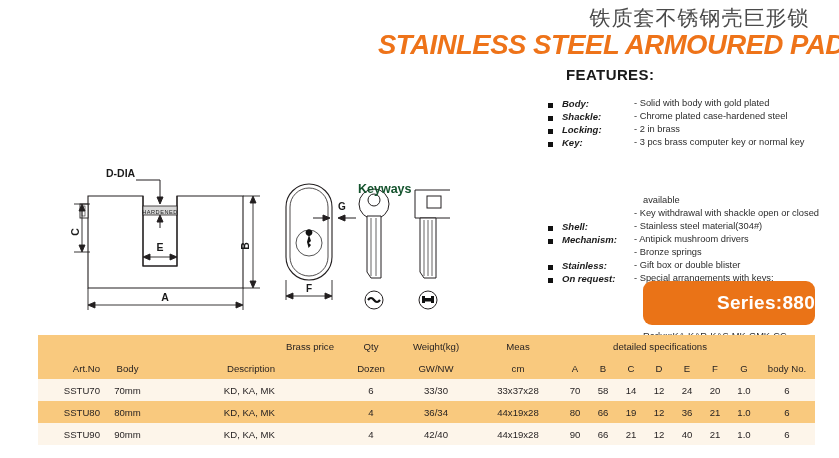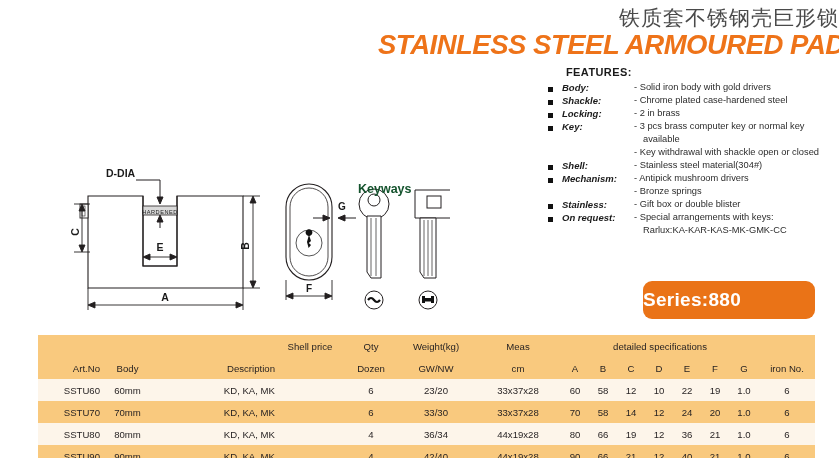--- a/index.html
+++ b/index.html
@@ -6,53 +6,53 @@
   body{
     width:839px;height:458px;background:#ffffff;
     font-family:"Liberation Sans", sans-serif;
     color:#231f20;overflow:hidden;position:relative;
   }
   .page{position:relative;width:839px;height:458px;}
 
   
   .cn-title{
     position:absolute;left:560px;top:4px;width:279px;
-    text-align:right;font-size:21px;letter-spacing:1px;
+    text-align:center;font-size:21px;letter-spacing:1px;
     color:#4a4a4a;font-family:"DejaVu Sans", sans-serif;
     white-space:nowrap;
   }
   .en-title{
     position:absolute;left:378px;top:30px;width:461px;
     text-align:center;font-size:27px;font-weight:bold;
     font-style:italic;color:#ee7319;letter-spacing:-0.5px;
     transform:scaleX(1.02);transform-origin:left center;
     white-space:nowrap;
   }
 
   
   .features{position:absolute;left:548px;top:66px;width:291px;}
   .features-title{
-    font-size:11px;font-weight:bold;color:#1a1a1a;
-    margin-left:18px;margin-bottom:3px;letter-spacing:0.4px;
+    font-size:15px;font-weight:bold;color:#1a1a1a;
+    margin-left:18px;margin-bottom:14px;letter-spacing:0.4px;
   }
   .frow{display:flex;align-items:center;line-height:13px;min-height:13px;}
   .fbul{width:14px;flex:0 0 14px;padding-top:3px;}
   .fbul i{display:block;width:5px;height:5px;background:#111;}
   .flabel{
     width:72px;flex:0 0 72px;font-size:9.5px;font-weight:bold;
     font-style:italic;color:#1a1a1a;
   }
   .fval{font-size:9.3px;color:#2c2c2c;white-space:nowrap;}
-  .fval.indent{padding-left:9px;}
+  .fval.indent{padding-left:9px;margin-top:45px;}
 
   
   .series-badge{
-    position:absolute;left:643px;top:281px;width:172px;height:38px;
+    position:absolute;left:643px;top:281px;width:172px;height:44px;
     background:#ea7317;border-radius:9px;
-    display:flex;align-items:center;justify-content:flex-start;
+    display:flex;align-items:center;justify-content:flex-end;
     color:#fff;font-size:19px;font-weight:bold;letter-spacing:0.3px;
   }
 
   
   .drawing{position:absolute;left:70px;top:160px;width:380px;height:160px;text-align:center;}
   .drawing svg{display:block;}
   .keyways-title{
     position:absolute;left:358px;top:182px;font-size:12.5px;
     font-weight:bold;color:#14532d;
   }
@@ -83,21 +83,21 @@
   <div class="en-title">STAINLESS STEEL ARMOURED PADLOCK</div>
 
   <div class="features">
     <div class="features-title">FEATURES:</div>
     <div id="features-list">
         <div class="frow">
           <span class="fbul">
             <i></i>
           </span>
           <span class="flabel">Body:</span>
-          <span class="fval">- Solid iron body with gold drivers</span>
+          <span class="fval">- Solid with body with gold plated</span>
         </div>
         <div class="frow">
           <span class="fbul">
             <i></i>
           </span>
           <span class="flabel">Shackle:</span>
           <span class="fval">- Chrome plated case-hardened steel</span>
         </div>
         <div class="frow">
           <span class="fbul">
@@ -300,21 +300,21 @@
         <col style="width:28px">
         <col style="width:28px">
       <col style="width:30px">
         <col style="width:56px">
     </colgroup>
     <thead>
       <tr>
         <th></th>
           <th></th>
           <th></th>
-        <th class="c-c th-top">Shell price</th>
+        <th class="c-c th-top">Brass price</th>
         <th class="c-c th-top">Qty</th>
         <th class="c-c th-top">Weight(kg)</th>
         <th class="c-c th-top">Meas</th>
         <th class="c-c th-top" colspan="7">detailed specifications</th>
         <th></th>
       </tr>
       <tr>
         <th class="c-l">Art.No</th>
         <th class="c-c">Body</th>
         <th class="c-l">Description</th>
@@ -322,41 +322,24 @@
         <th class="c-c">Dozen</th>
         <th class="c-c">GW/NW</th>
         <th class="c-c">cm</th>
         <th class="c-c">A</th>
         <th class="c-c">B</th>
         <th class="c-c">C</th>
         <th class="c-c">D</th>
         <th class="c-c">E</th>
         <th class="c-c">F</th>
         <th class="c-c">G</th>
-        <th class="c-c">iron No.</th>
+        <th class="c-c">body No.</th>
       </tr>
     </thead>
     <tbody id="table-body">
-        <tr>
-          <td class="c-l">SSTU60</td>
-          <td class="c-c">60mm</td>
-          <td class="c-l">KD, KA, MK</td>
-          <td class="c-c"></td>
-          <td class="c-c">6</td>
-          <td class="c-c">23/20</td>
-          <td class="c-c">33x37x28</td>
-          <td class="c-c">60</td>
-          <td class="c-c">58</td>
-          <td class="c-c">12</td>
-          <td class="c-c">10</td>
-          <td class="c-c">22</td>
-          <td class="c-c">19</td>
-          <td class="c-c">1.0</td>
-          <td class="c-c">6</td>
-        </tr>
         <tr>
           <td class="c-l">SSTU70</td>
           <td class="c-c">70mm</td>
           <td class="c-l">KD, KA, MK</td>
           <td class="c-c"></td>
           <td class="c-c">6</td>
           <td class="c-c">33/30</td>
           <td class="c-c">33x37x28</td>
           <td class="c-c">70</td>
           <td class="c-c">58</td>

